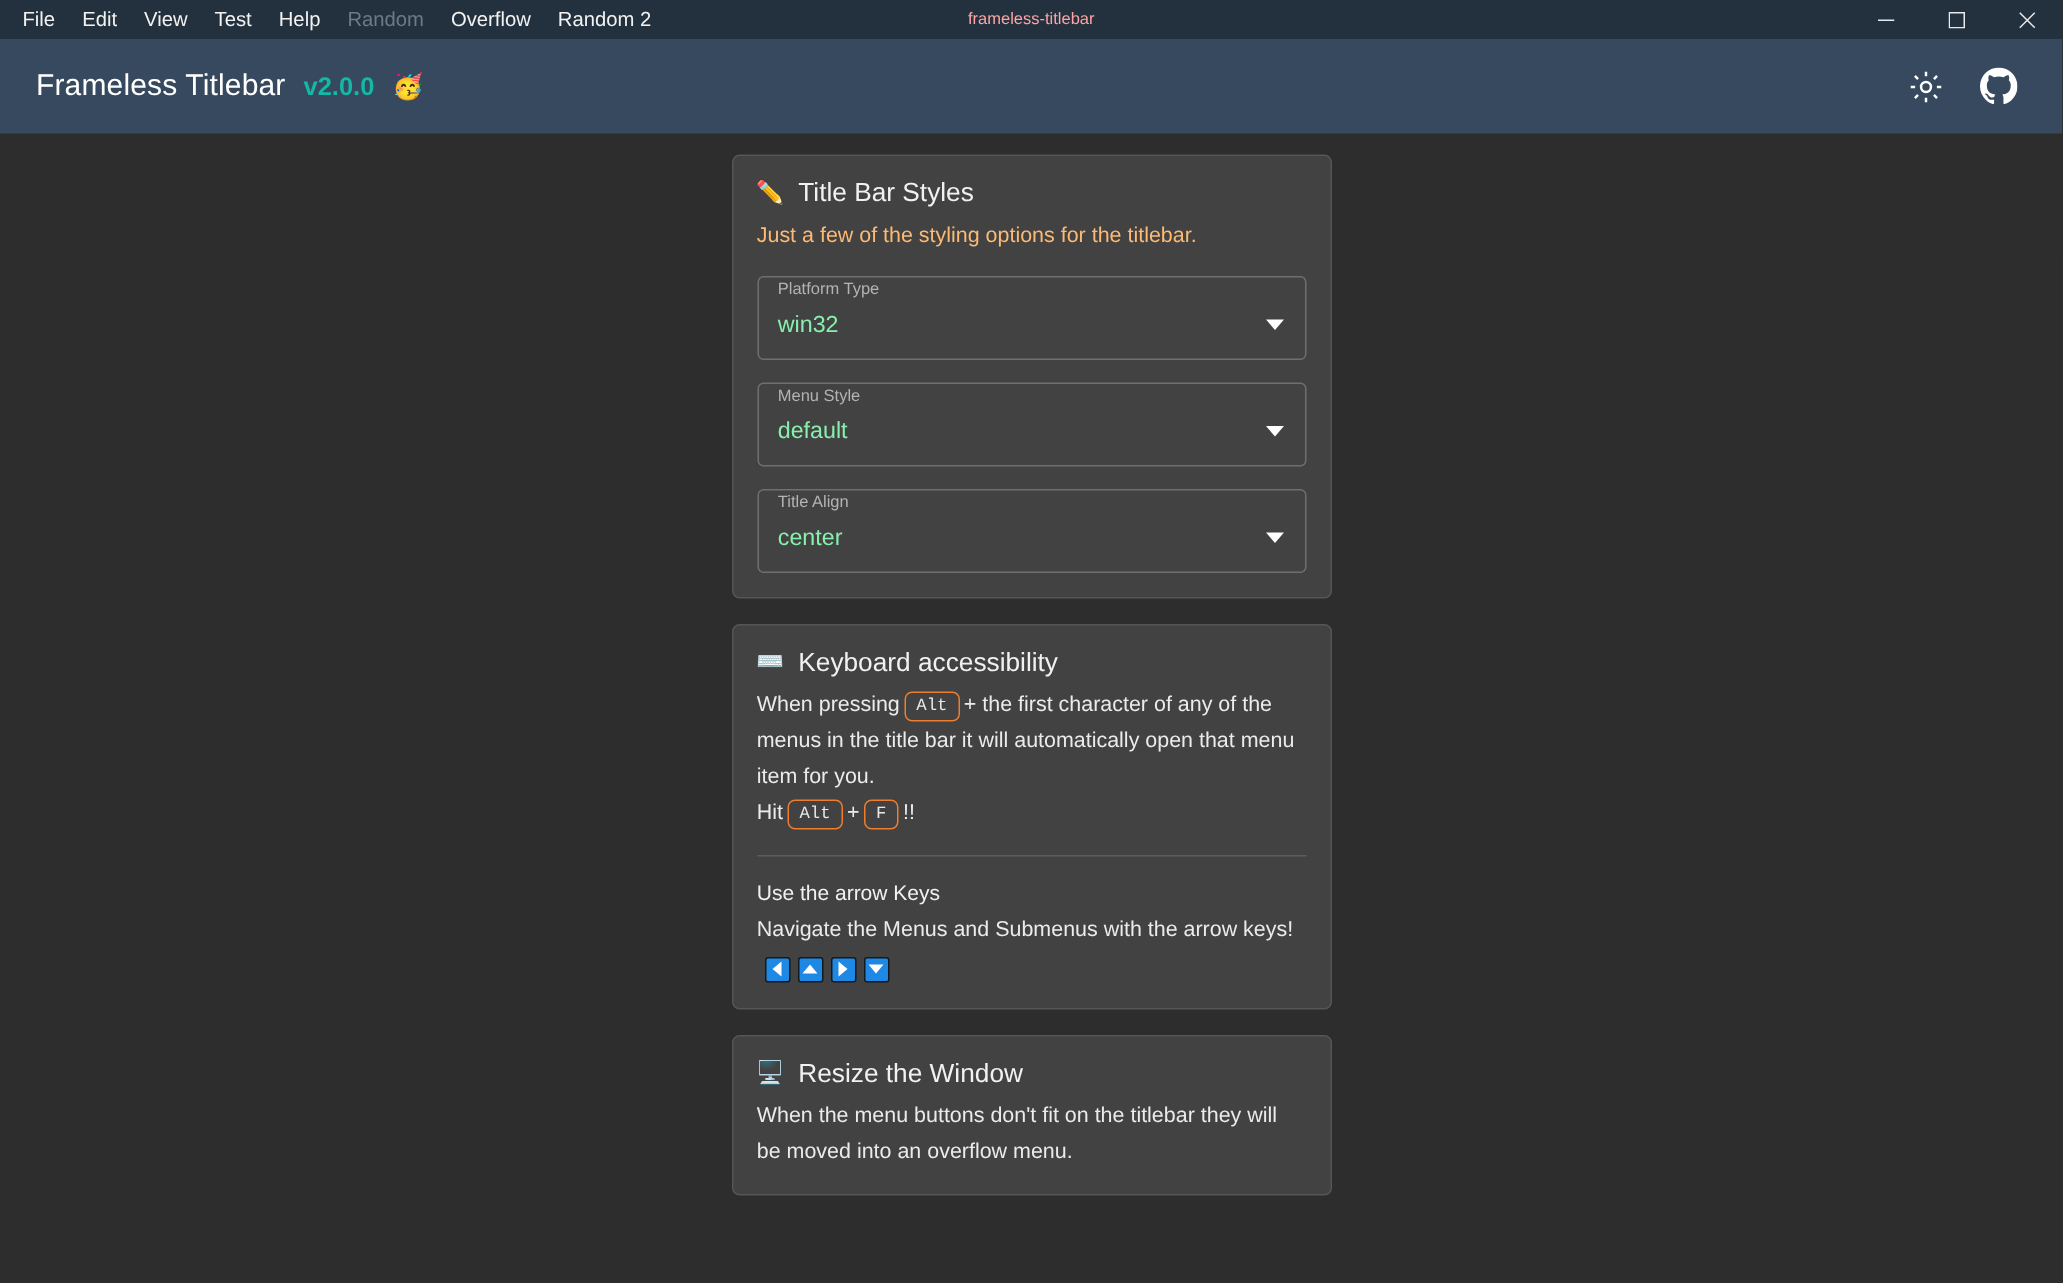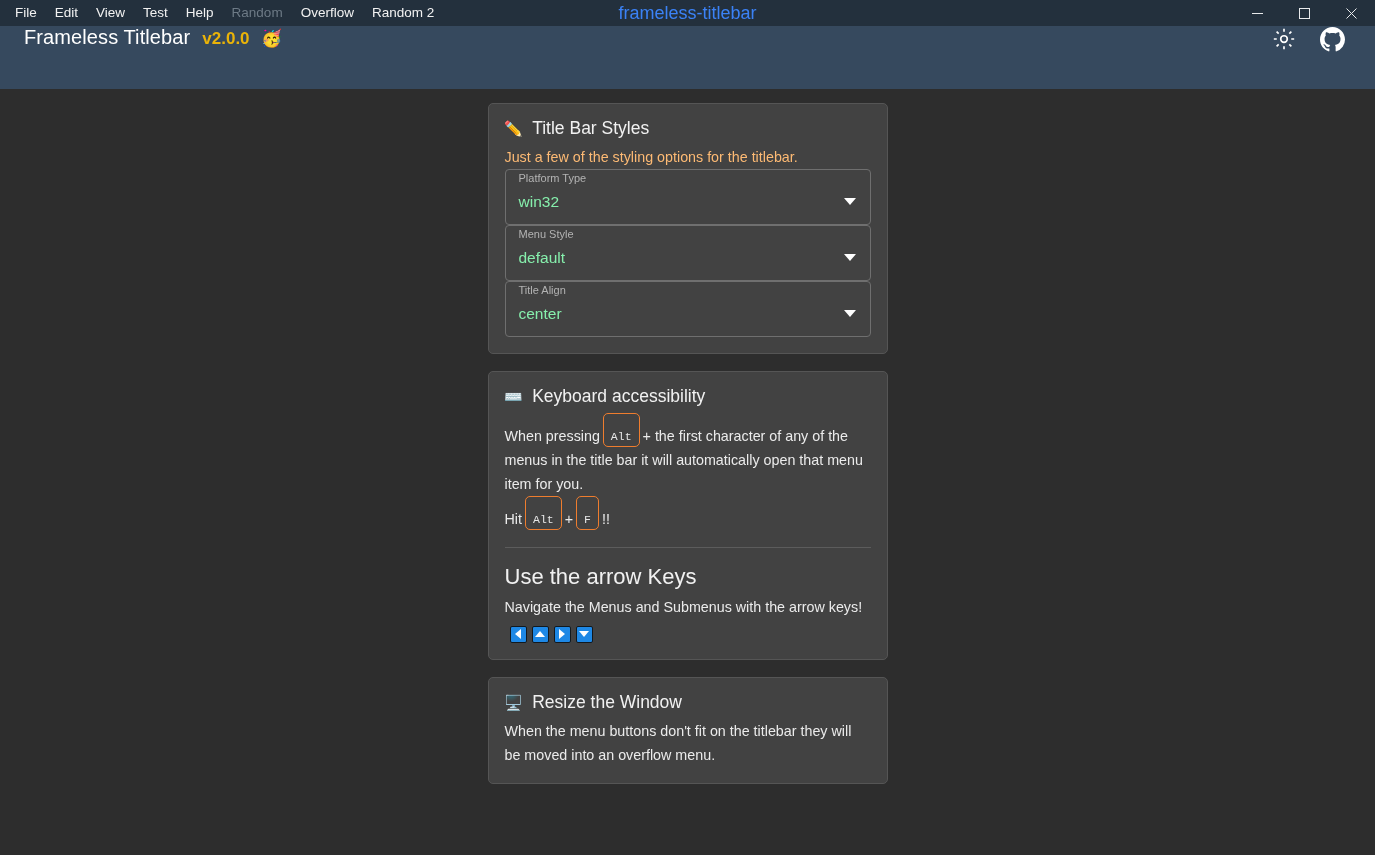--- a/index.html
+++ b/index.html
@@ -44,22 +44,22 @@
   }
   .menu-item.disabled { color: #6d7a86; }
 
   .window-title {
     position: absolute;
     left: 0; right: 0;
     top: 0;
     height: 26px;
     line-height: 26px;
     text-align: center;
-    font-size: 18px;
-    color: #3b82f6;
+    font-size: 11px;
+    color: #fca5a5;
     pointer-events: none;
     z-index: 1;
   }
 
   .window-controls {
     position: absolute;
     right: 0; top: 0;
     height: 26px;
     display: flex;
     z-index: 3;
@@ -74,40 +74,40 @@
     color: #e8eaec;
     cursor: default;
   }
   .winbtn svg { display: block; }
 
   
   .header {
     height: 63px;
     background: #36495e;
     display: flex;
-    align-items: flex-start;
+    align-items: center;
     padding: 0 24px 0 24px;
   }
 
   .brand {
     display: flex;
     align-items: baseline;
     gap: 12px;
   }
 
   .brand-title {
     font-size: 20px;
     color: #ffffff;
     letter-spacing: 0.1px;
   }
 
   .brand-version {
     font-size: 17px;
     font-weight: bold;
-    color: #eab308;
+    color: #14b8a6;
   }
 
   .brand-emoji {
     font-size: 17px;
     line-height: 1;
   }
 
   .header-spacer { flex: 1; }
 
   .header-actions {
@@ -159,20 +159,21 @@
 
   .card-sub {
     font-size: 14.3px;
     color: #fdba74;
     line-height: 1.68;
   }
 
   
   .field {
     position: relative;
+    margin-top: 15px;
     height: 56px;
     border: 1px solid #6f6f6f;
     border-radius: 4px;
     display: flex;
     align-items: center;
     padding: 0 14px 0 13px;
     cursor: pointer;
   }
 
   .field-label {
@@ -205,21 +206,21 @@
 
   
   .kbd {
     display: inline-block;
     border: 1px solid #ef7d2e;
     border-radius: 5px;
     color: #e7e7e7;
     font-family: "Liberation Mono", monospace;
     font-size: 11.5px;
     line-height: 13px;
-    padding: 16px 7px 3px 7px;
+    padding: 2px 7px 3px 7px;
     margin: 0 3px;
     vertical-align: 1px;
     background: transparent;
   }
 
   
   .arrowkeys {
     display: inline-flex;
     gap: 5px;
     vertical-align: -3px;
@@ -242,21 +243,21 @@
   .akey.right  i { border-top: 5px solid transparent; border-bottom: 5px solid transparent; border-left: 6px solid #fff; }
   .akey.down   i { border-left: 5px solid transparent; border-right: 5px solid transparent; border-top: 6px solid #fff; }
 
   .divider {
     border: none;
     border-top: 1px solid #5c5c5c;
     margin: 16px 0 16px 0;
   }
 
   .sub-title {
-    font-size: 22px;
+    font-size: 14px;
     color: #f1f1f1;
     margin-bottom: 5px;
   }
 
   .body-text {
     font-size: 14.3px;
     color: #ebebeb;
     line-height: 1.68;
   }
 </style>

